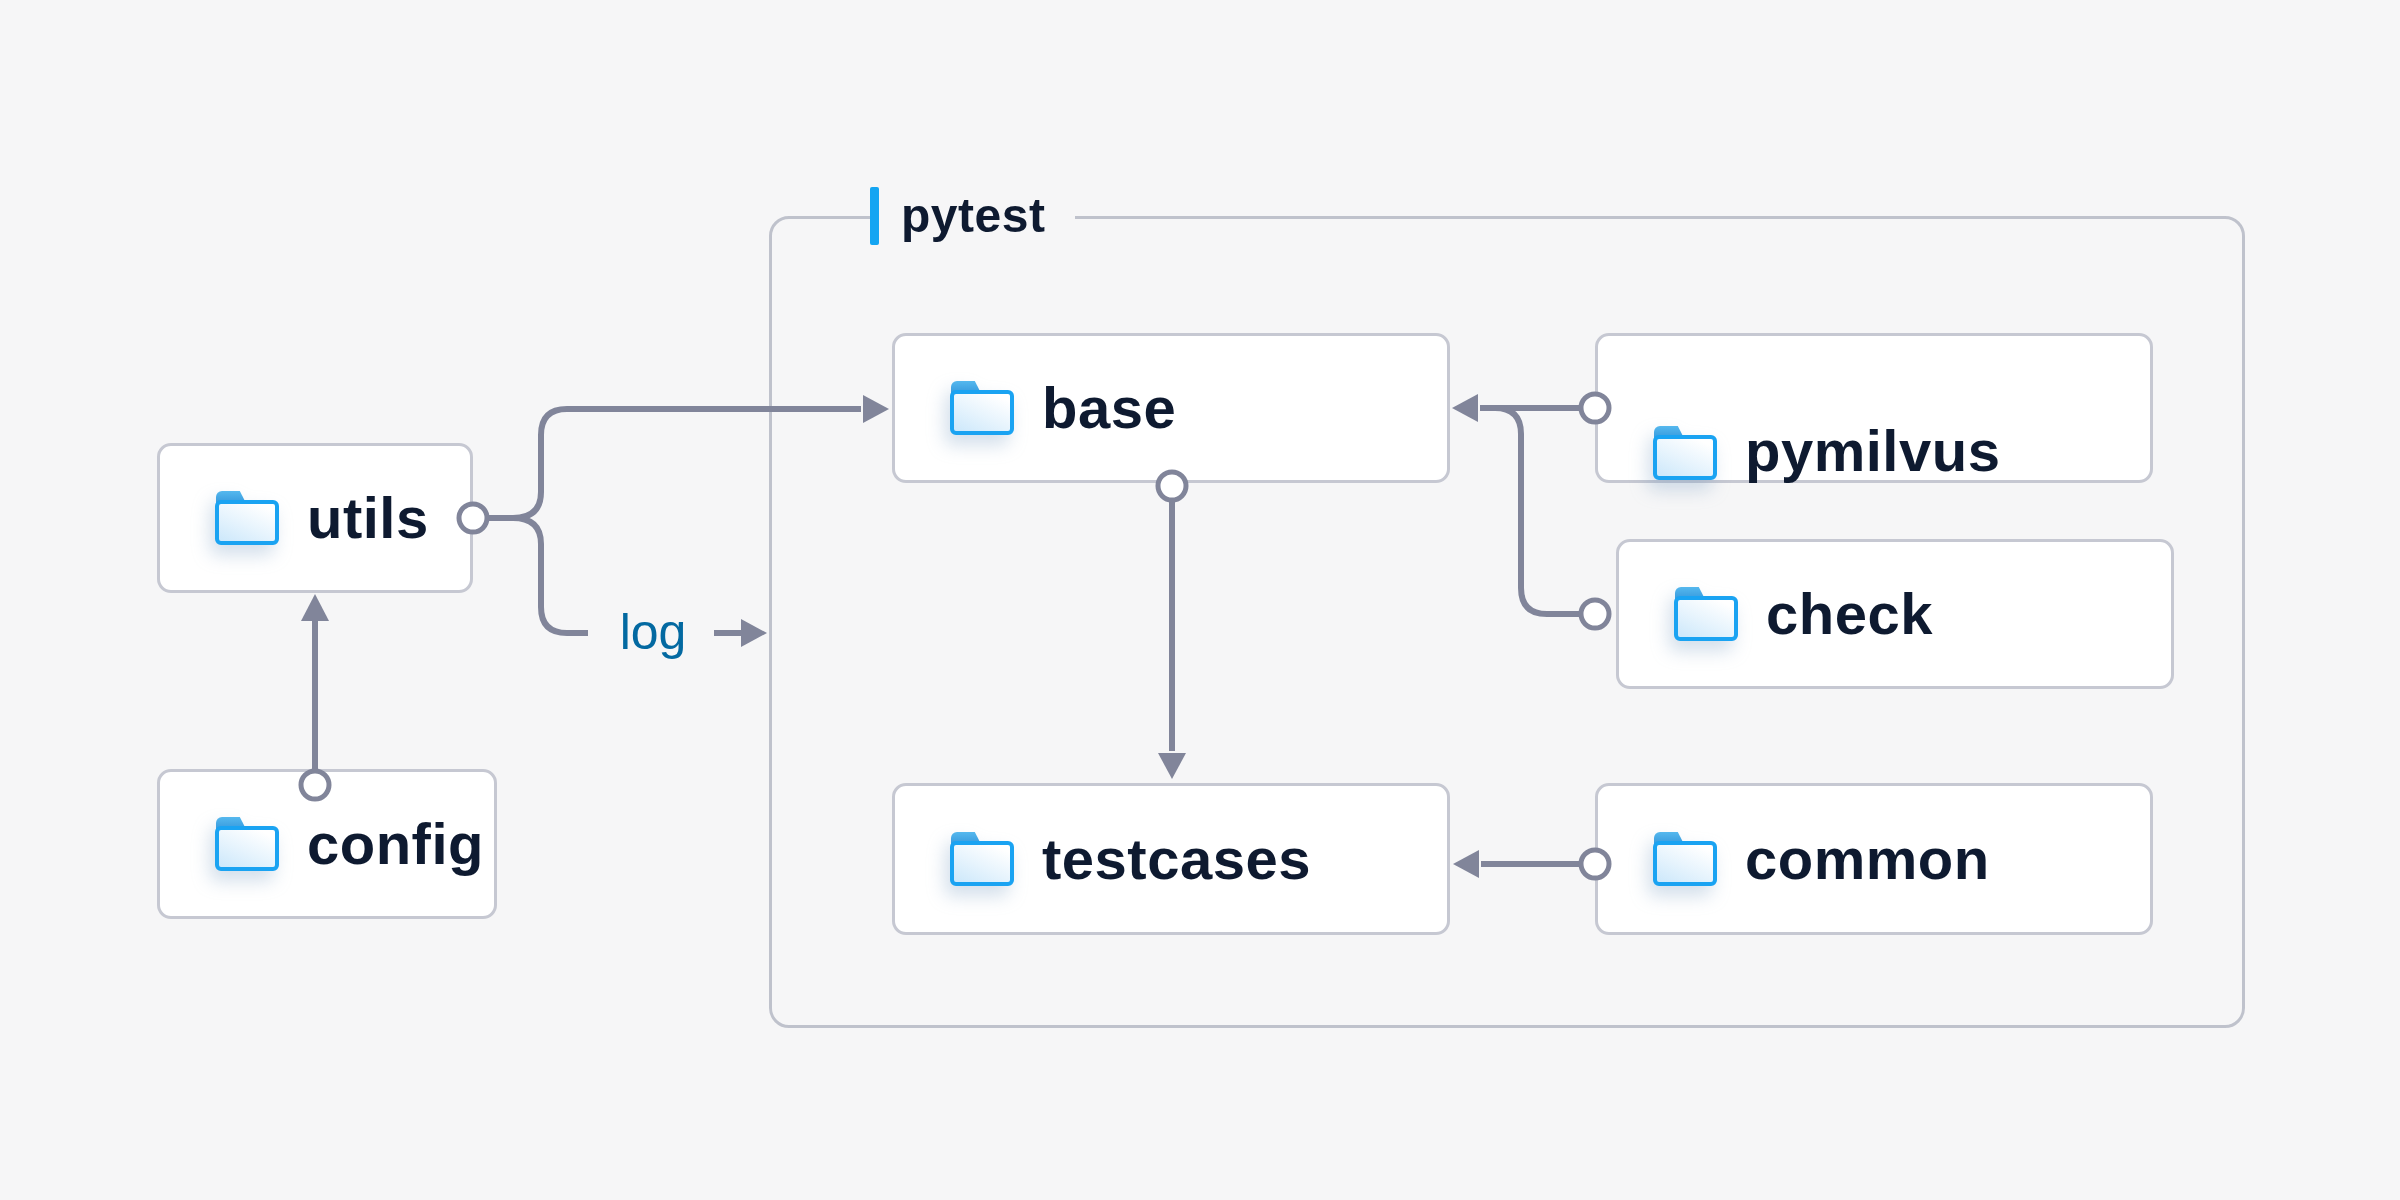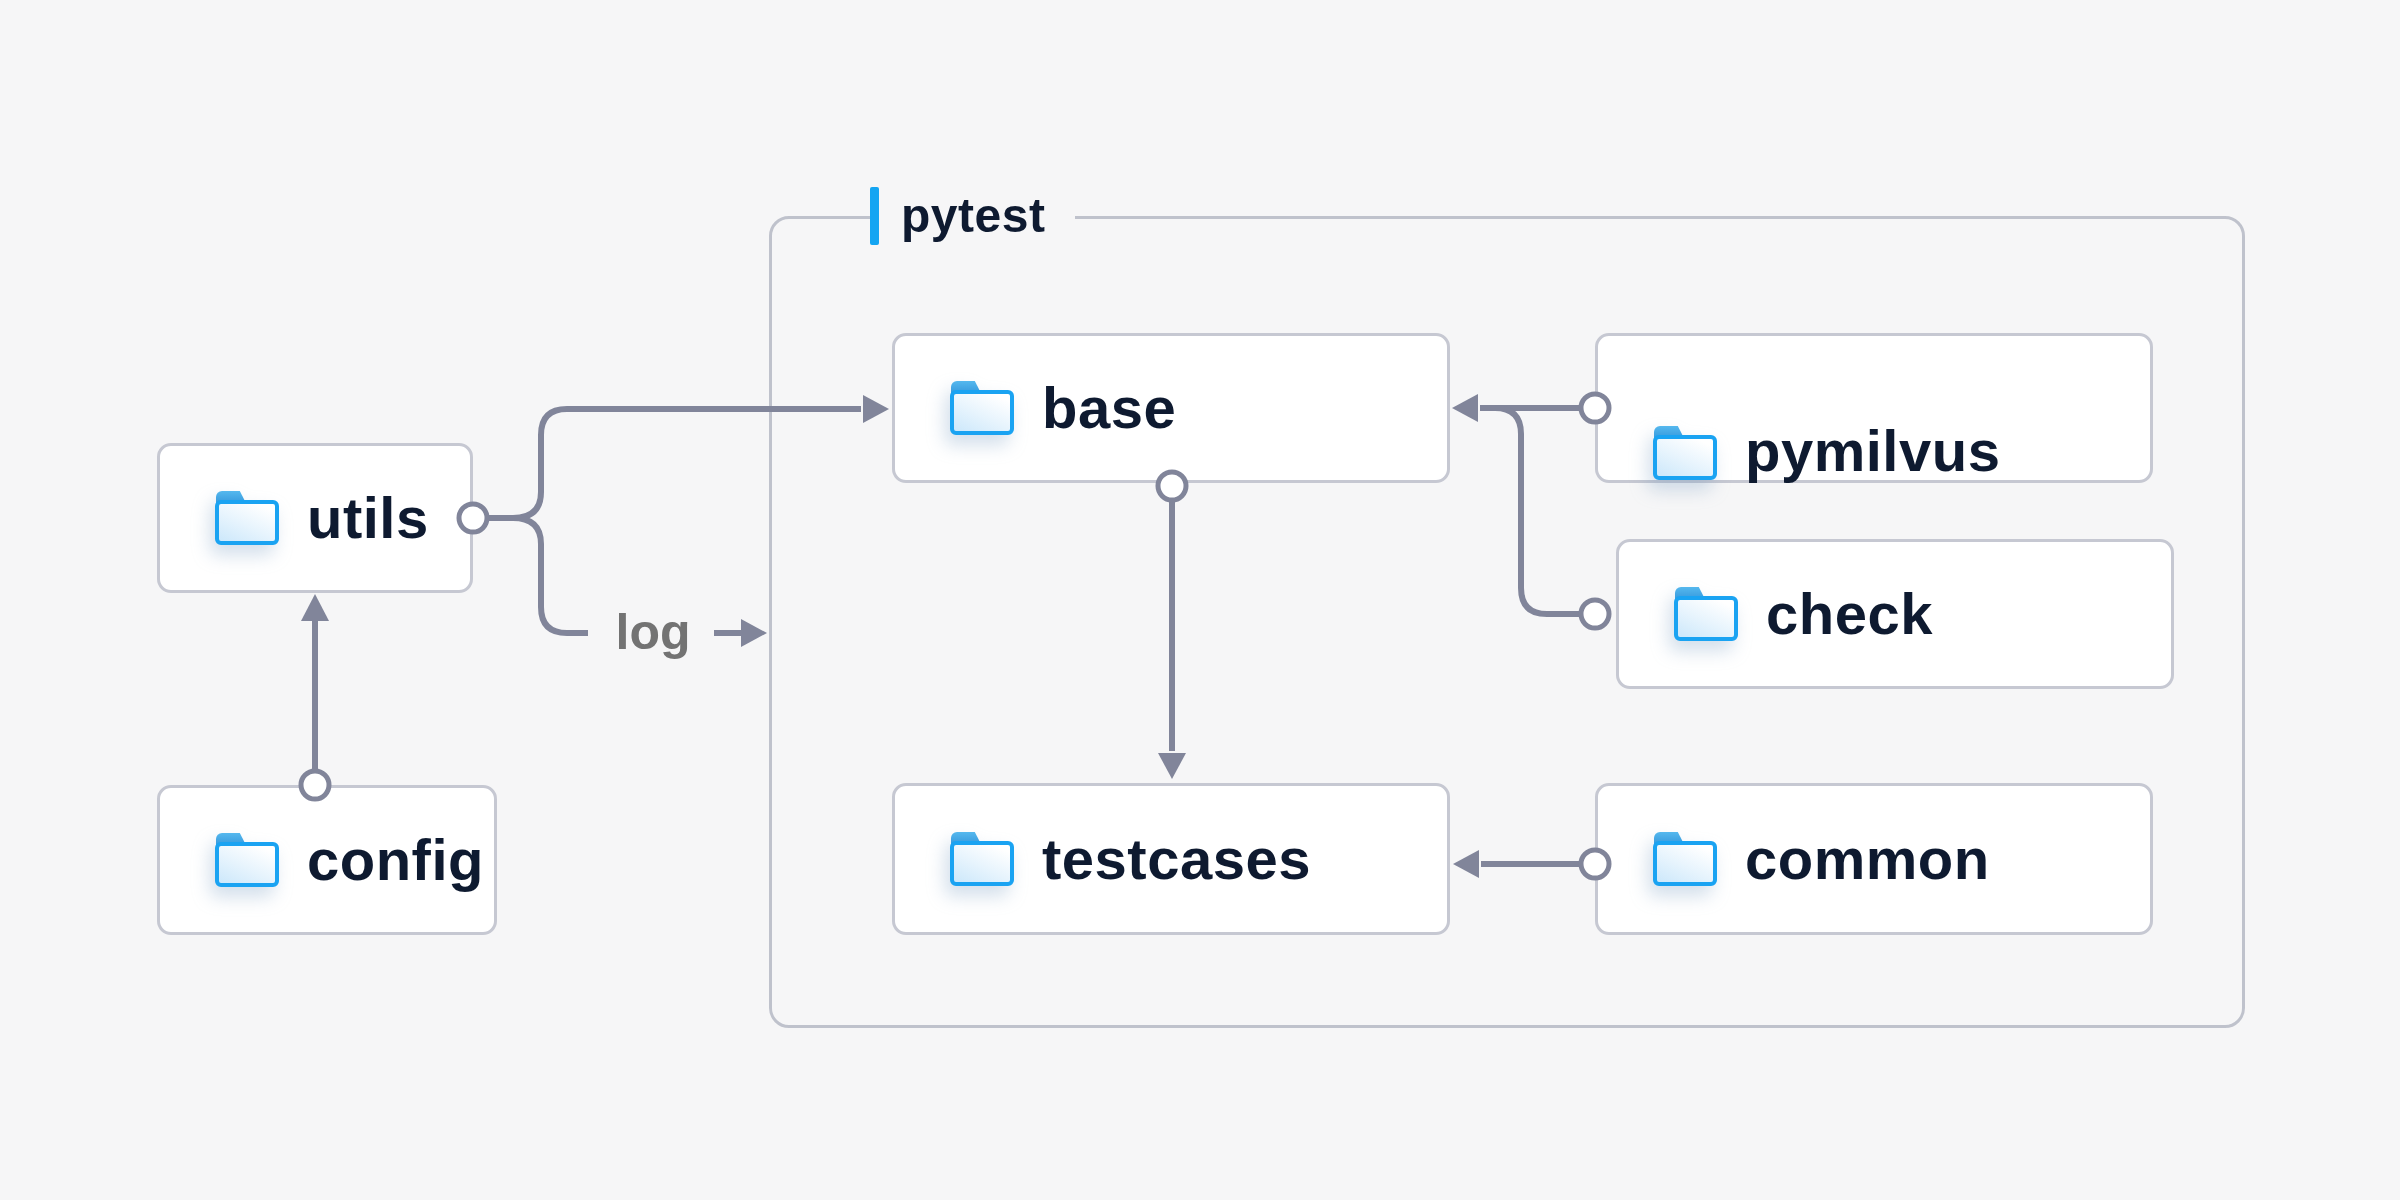--- a/index.html
+++ b/index.html
@@ -49,21 +49,21 @@
   }
   .folder .fbody{
     position:absolute;left:0;top:9px;width:64px;height:45px;
     border:4.5px solid #1aa3f2;border-radius:6px;box-sizing:border-box;
     background:linear-gradient(205deg,#ffffff 12%,#e7f4fd 55%,#cfe9fb 95%);
   }
 
   
   .edge-label{
     position:absolute;left:588px;top:604px;width:130px;text-align:center;
-    font-size:50px;font-weight:700;color:#737373;line-height:1.15;z-index:5;
+    font-size:50px;font-weight:400;color:#0369a1;line-height:1.15;z-index:5;
   }
 
   
   svg.wires{position:absolute;left:0;top:0;z-index:5;pointer-events:none;}
   .wire{fill:none;stroke:#81859a;stroke-width:6;}
   .head{fill:#81859a;stroke:none;}
   .dot{fill:#ffffff;stroke:#81859a;stroke-width:5;}
 </style>
 </head>
 <body>
@@ -77,21 +77,21 @@
   </div>
 
   <div class="node" style="left:157px;top:443px;width:316px;height:150px;">
     <span class="folder">
         <span class="tab"></span>
         <span class="fbody"></span>
       </span>
     <span class="label">utils</span>
   </div>
 
-  <div class="node" style="left:157px;top:785px;width:340px;height:150px;">
+  <div class="node" style="left:157px;top:769px;width:340px;height:150px;">
     <span class="folder">
         <span class="tab"></span>
         <span class="fbody"></span>
       </span>
     <span class="label">config</span>
   </div>
 
   <div class="node" style="left:892px;top:333px;width:558px;height:150px;">
     <span class="folder">
         <span class="tab"></span>

